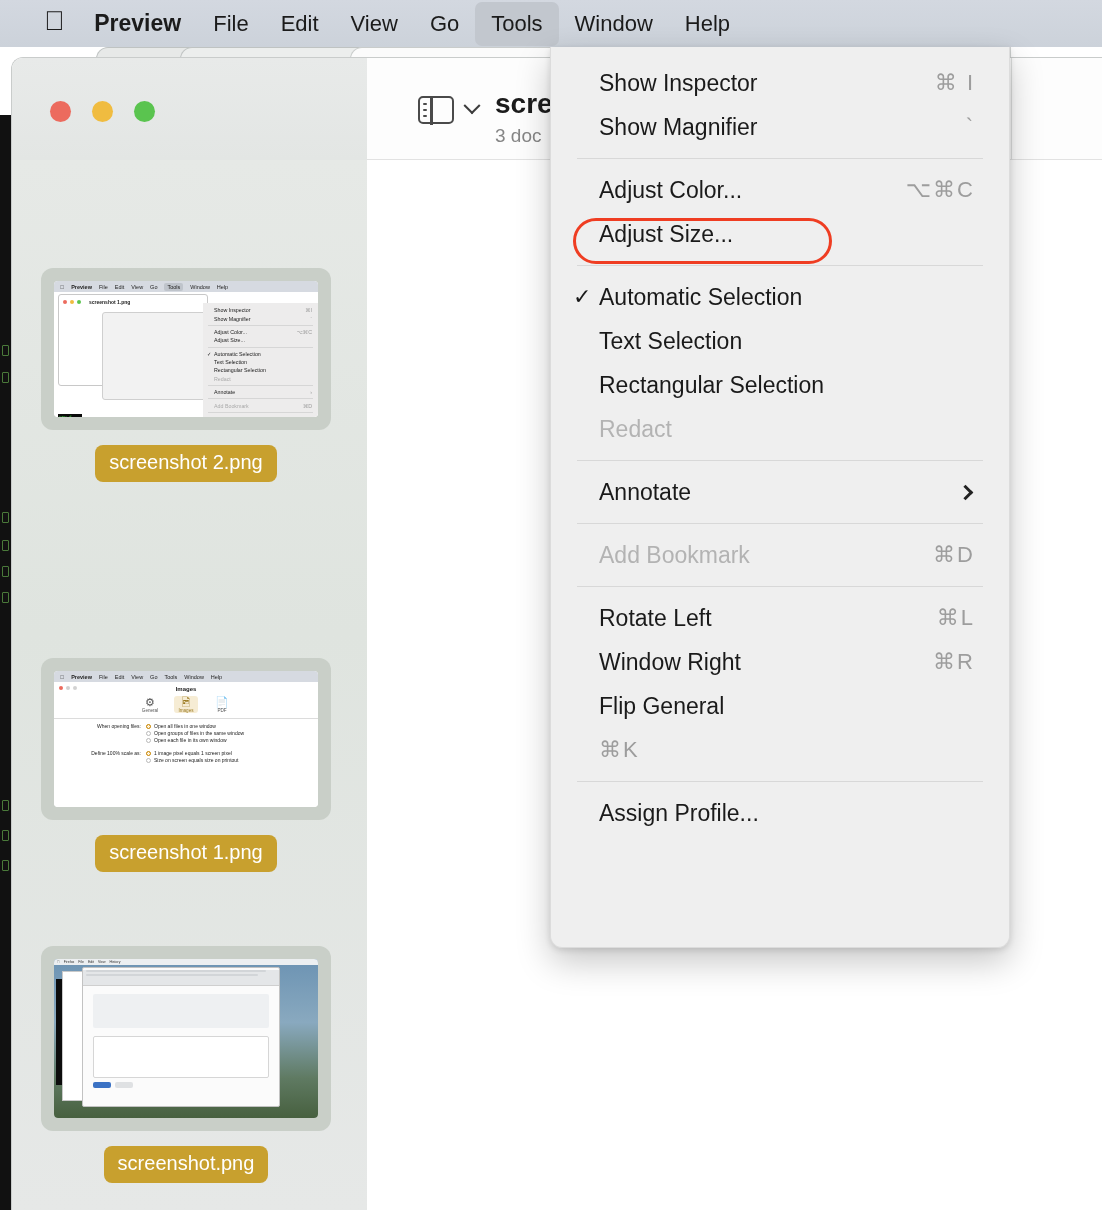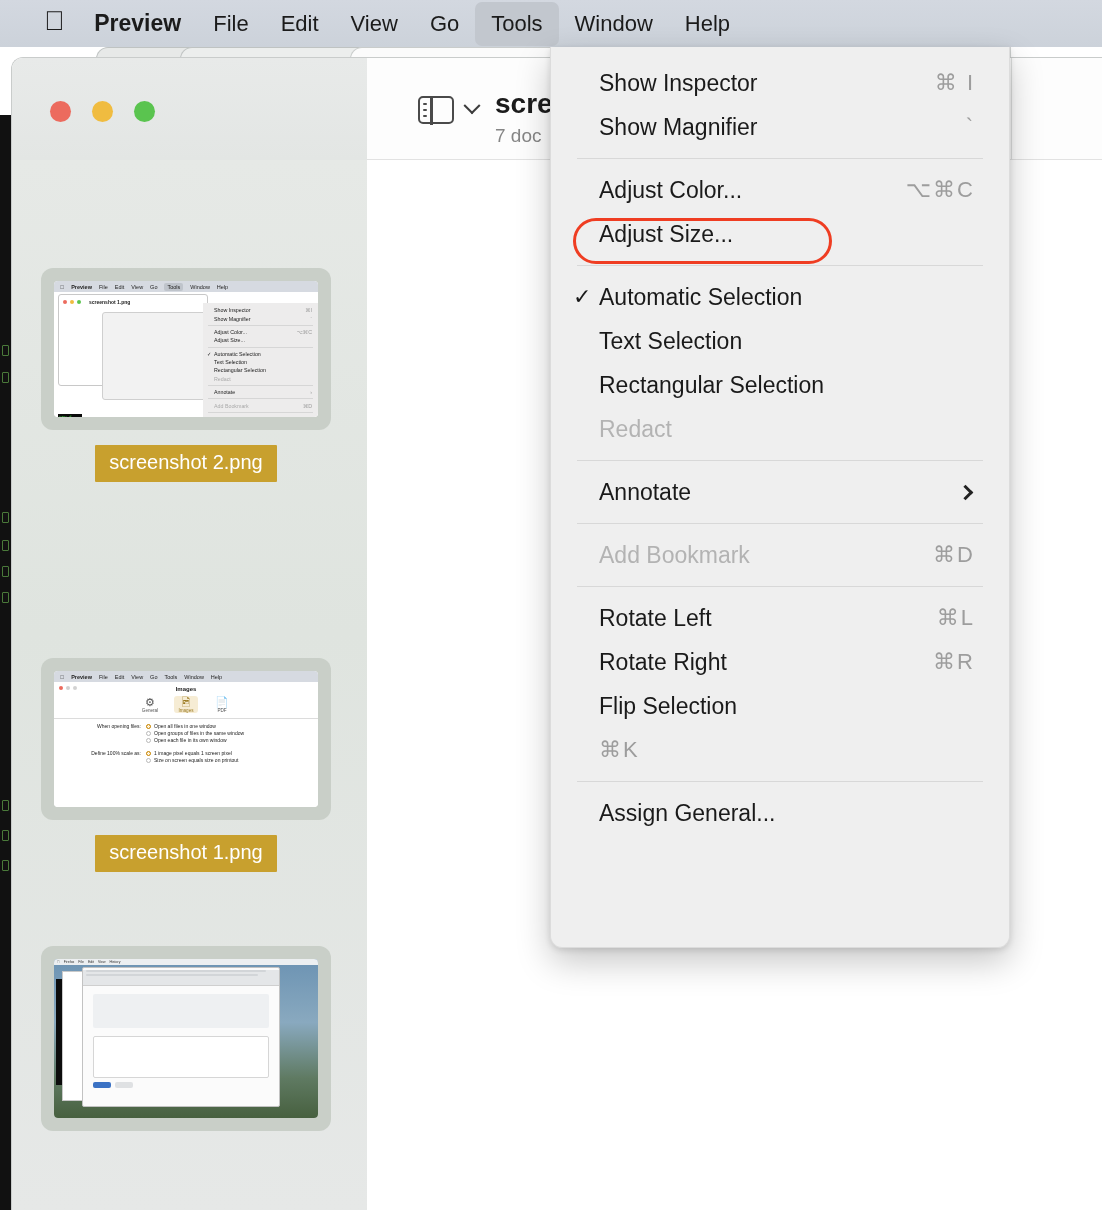--- a/index.html
+++ b/index.html
@@ -231,21 +231,21 @@
     position: relative;
     font-size: 5px;
     color: #222;
   }
   .thumb-label {
     margin: 15px auto 0;
     background: #c8a02e;
     color: #ffffff;
     font-size: 20px;
     padding: 6px 14px 8px;
-    border-radius: 1px;
+    border-radius: 8px;
     width: fit-content;
     white-space: nowrap;
     text-align: center;
   }
 
   
   .mini-menubar {
     height: 11px;
     background: #d6dae1;
     display: flex;
@@ -431,21 +431,21 @@
       <div class="tb-right">
         <div class="sidebar-toggle">
           <span class="sb-icon">
               <i></i>
               <i></i>
               <i></i>
             </span>
           <span class="chev-down"></span>
         </div>
         <div class="doc-title">scre</div>
-        <div class="doc-sub">7 doc</div>
+        <div class="doc-sub">3 doc</div>
         <div class="tb-sep-right"></div>
       </div>
     </div>
 
     <div class="sidebar">
 
       <div class="thumb-entry" style="top:108px;">
         <div class="thumb-box" style="height:162px;">
           <div class="thumb-inner">
             <div class="mini-menubar">
@@ -634,20 +634,21 @@
                 <div class="card"></div>
                 <div class="editor"></div>
                 <div class="btnrow">
                   <div class="btn"></div>
                   <div class="btn g"></div>
                 </div>
               </div>
             </div>
           </div>
         </div>
+        <div class="thumb-label">screenshot.png</div>
       </div>
 
     </div>
 
     <div class="content-area"></div>
   </div>
 
   <div class="menubar">
     <div class="menubar-item apple"></div>
     <div class="menubar-item bold">Preview</div>
@@ -712,32 +713,32 @@
       <span class="shortcut">⌘D</span>
     </div>
 
     <div class="menu-sep"></div>
 
     <div class="menu-item">
       <span class="label">Rotate Left</span>
       <span class="shortcut">⌘L</span>
     </div>
     <div class="menu-item">
-      <span class="label">Rotate Right</span>
+      <span class="label">Window Right</span>
       <span class="shortcut">⌘R</span>
     </div>
     <div class="menu-item">
-      <span class="label">Flip Selection</span>
+      <span class="label">Flip General</span>
     </div>
     <div class="menu-item disabled">
       <span class="shortcut">⌘K</span>
     </div>
 
     <div class="menu-sep"></div>
 
     <div class="menu-item">
-      <span class="label">Assign General...</span>
+      <span class="label">Assign Profile...</span>
     </div>
   </div>
 
   <div class="annot-ellipse"></div>
 
 </div>
 
 </body></html>

